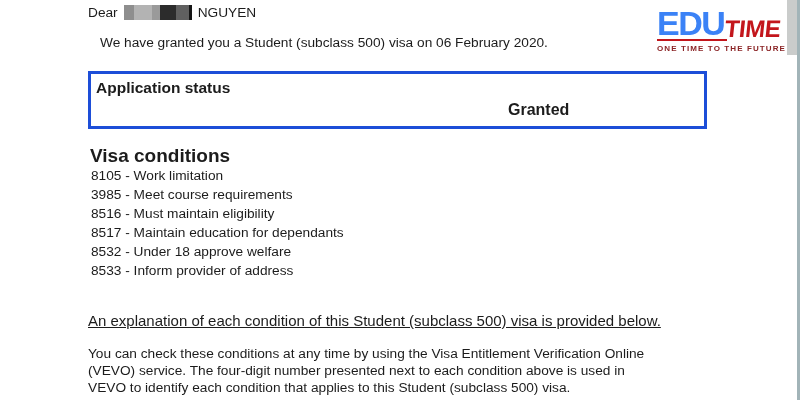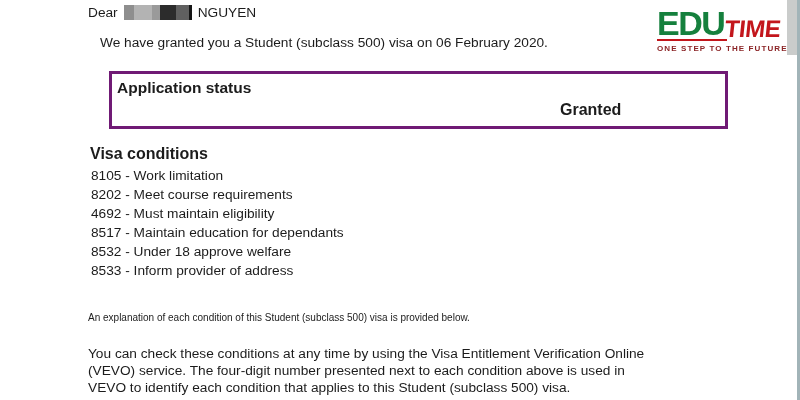--- a/index.html
+++ b/index.html
@@ -28,42 +28,41 @@
   .redacted i:nth-child(4) { width: 16px; background: #2C2C2C; }
   .redacted i:nth-child(5) { width: 13px; background: #606060; }
   .redacted i:nth-child(6) { width: 3px;  background: #161616; }
 
   .intro { position: absolute; left: 100px; top: 35px; font-size: 13.7px; white-space: nowrap; }
 
   
   .status-box {
     position: absolute; left: 88px; top: 71px;
     width: 619px; height: 58px;
-    border: 3px solid #701a75;
+    border: 3px solid #1d4ed8;
     box-sizing: border-box;
     padding: 3px 0 8px 5px;
-    margin-left: 21px;
   }
   .status-title { font-size: 15.5px; font-weight: bold; line-height: 21px; }
   .status-row { position: relative; font-size: 16px; line-height: 19px; margin-top: 2px; }
-  .status-value { position: absolute; left: 443px; top: 0; font-weight: bold; }
+  .status-value { position: absolute; left: 412px; top: 0; font-weight: bold; }
 
   
-  .visa-title { position: absolute; left: 90px; top: 145px; font-size: 16px; font-weight: bold; }
+  .visa-title { position: absolute; left: 90px; top: 145px; font-size: 19px; font-weight: bold; }
   .visa-list { position: absolute; left: 91px; top: 166px; font-size: 13.7px; line-height: 19px; }
 
-  .explanation { position: absolute; left: 88px; top: 312px; font-size: 10px; white-space: nowrap; }
+  .explanation { position: absolute; left: 88px; top: 312px; font-size: 15px; white-space: nowrap; text-decoration: underline; }
   .vevo { position: absolute; left: 88px; top: 345px; font-size: 13.7px; line-height: 17px; white-space: pre-line; }
 
   
   .logo { position: absolute; left: 657px; top: 9px; width: 136px; }
   .logo-row { display: flex; align-items: flex-end; }
   .edu {
     font-size: 34px; font-weight: bold; letter-spacing: -1.5px;
-    line-height: 29px; color: #15803d;
+    line-height: 29px; color: #3b82f6;
   }
   .time {
     font-size: 24px; font-weight: bold; letter-spacing: -0.5px;
     line-height: 21px; color: #C3161C;
     transform: skewX(-6deg);
     margin-left: 1px; margin-bottom: -1px;
   }
   .logo-rule { width: 70px; height: 2px; background: #C3161C; margin-top: 1px; }
   .logo-tagline {
     margin-top: 3px; font-size: 8px; font-weight: bold;
@@ -85,38 +84,38 @@
     <div class="status-title">Application status</div>
     <div class="status-row">
       <span class="status-value">Granted</span>
     </div>
   </div>
 
   <div class="visa-title">Visa conditions</div>
 
   <div class="visa-list">
     <div>8105 - Work limitation</div>
-    <div>8202 - Meet course requirements</div>
-    <div>4692 - Must maintain eligibility</div>
+    <div>3985 - Meet course requirements</div>
+    <div>8516 - Must maintain eligibility</div>
     <div>8517 - Maintain education for dependants</div>
     <div>8532 - Under 18 approve welfare</div>
     <div>8533 - Inform provider of address</div>
   </div>
 
   <div class="explanation">An explanation of each condition of this Student (subclass 500) visa is provided below.</div>
 
   <div class="vevo">You can check these conditions at any time by using the Visa Entitlement Verification Online
 (VEVO) service. The four-digit number presented next to each condition above is used in
 VEVO to identify each condition that applies to this Student (subclass 500) visa.</div>
 
   <div class="logo">
     <div class="logo-row">
       <span class="edu">EDU</span>
       <span class="time">TIME</span>
     </div>
     <div class="logo-rule"></div>
-    <div class="logo-tagline">ONE STEP TO THE FUTURE</div>
+    <div class="logo-tagline">ONE TIME TO THE FUTURE</div>
   </div>
 
   <div class="logo-edge"></div>
   <div class="edge-line"></div>
 
 </div>
 
 </body></html>

